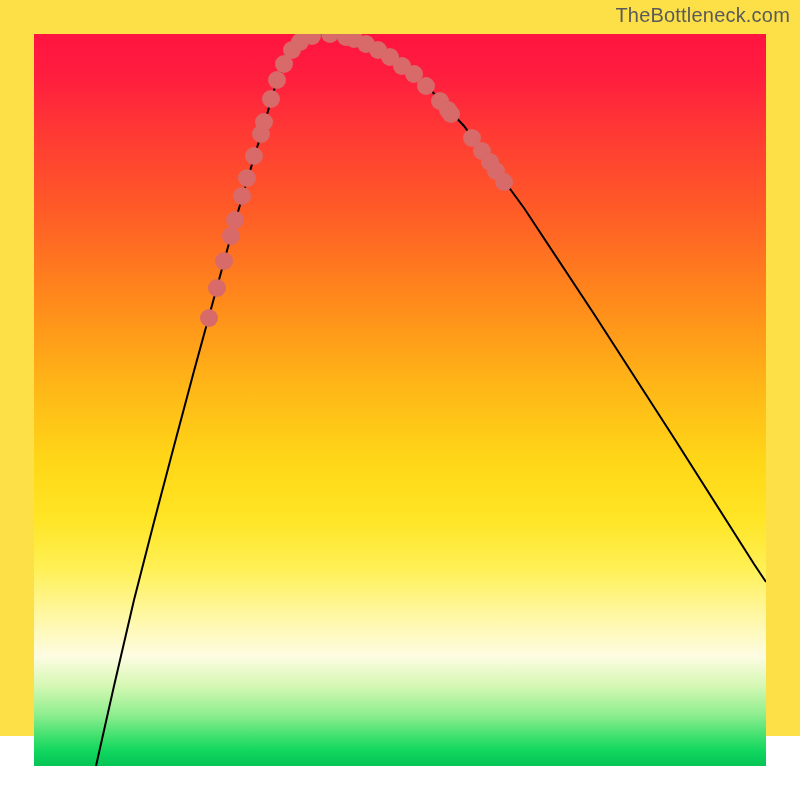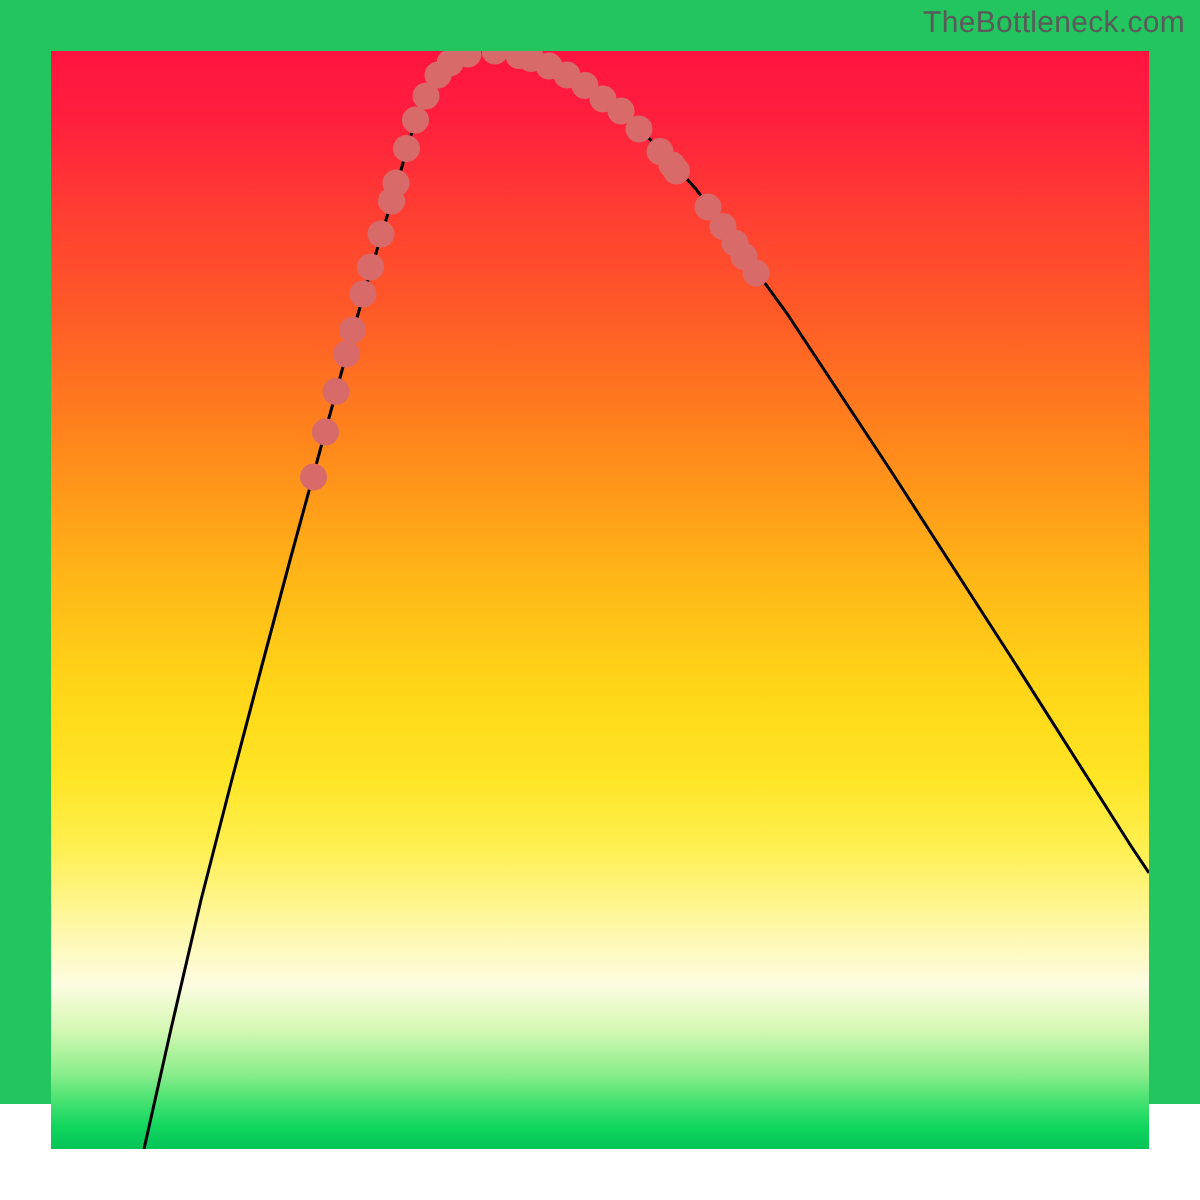--- a/index.html
+++ b/index.html
@@ -6,21 +6,21 @@
     margin: 0;
     padding: 0;
     width: 800px;
     height: 800px;
     overflow: hidden;
     font-family: Arial, Helvetica, sans-serif;
   }
   .frame {
     width: 800px;
     height: 736px;
-    background: #22c55e;
+    background: #fde047;
     position: relative;
   }
   .watermark {
     position: absolute;
     top: 4px;
     right: 10px;
     color: #5a5a5a;
     font-size: 20px;
     font-weight: 500;
     z-index: 10;

